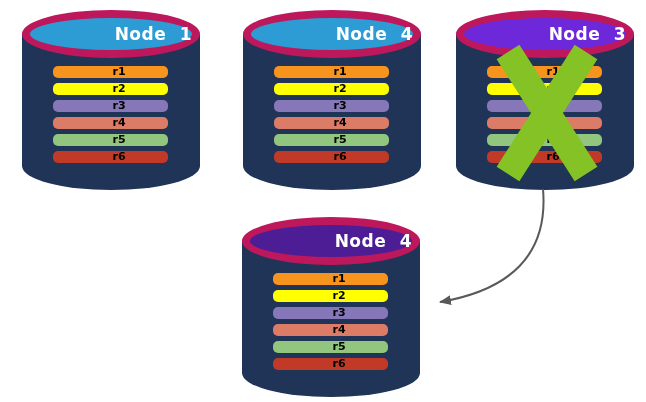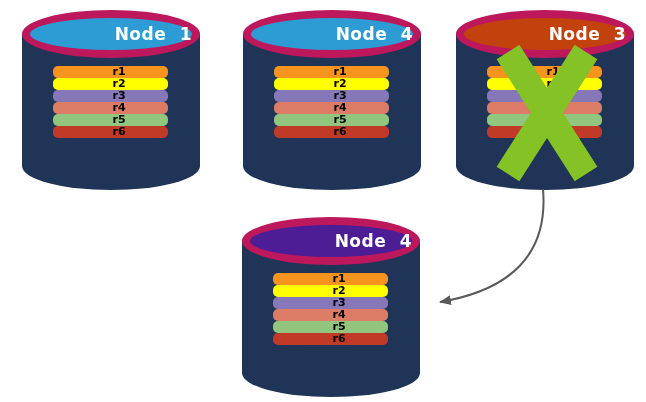--- a/index.html
+++ b/index.html
@@ -9,21 +9,21 @@
   .cylinder { position:absolute; width:178px; height:180px; }
   .cyl-body   { position:absolute; left:0; right:0; top:24px; bottom:24px; }
   .cyl-bottom { position:absolute; left:0; right:0; bottom:0; height:48px; border-radius:50%; }
   .cyl-top    { position:absolute; left:0; right:0; top:0; height:48px; border-radius:50%;
                 box-sizing:border-box; border:8px solid #be185d; z-index:2;
                 display:flex; align-items:center; justify-content:flex-end; }
   .cyl-title  { color:#ffffff; font-weight:bold; font-size:17px; letter-spacing:0.5px;
                 word-spacing:7px; white-space:pre; }
 
   .rows { position:absolute; left:31px; top:56px; width:115px; z-index:3; }
-  .row  { height:12px; border-radius:5px; 
+  .row  { height:12px; border-radius:5px; margin-bottom:5px;
           display:flex; align-items:center; justify-content:center;
           font-size:11px; font-weight:bold; line-height:12px; color:#000000;padding-left:17px; }
 
   .cross-overlay { position:absolute; left:494px; top:46px; width:106px; height:134px;
                    z-index:4; overflow:visible; pointer-events:none; }
   .arrow-overlay { position:absolute; left:0; top:0; width:646px; height:402px;
                    z-index:5; pointer-events:none; }
 </style>
 </head>
 <body>
@@ -58,21 +58,21 @@
       <div class="row" style="background-color: rgb(134, 120, 184);">r3</div>
       <div class="row" style="background-color: rgb(220, 123, 102);">r4</div>
       <div class="row" style="background-color: rgb(146, 197, 126);">r5</div>
       <div class="row" style="background-color: rgb(193, 58, 39);">r6</div>
     </div>
   </div>
 
   <div class="cylinder" style="left:456px; top:10px;">
     <div class="cyl-body" style="background-color: rgb(31, 52, 87);"></div>
     <div class="cyl-bottom" style="background-color: rgb(31, 52, 87);"></div>
-    <div class="cyl-top" style="background-color: #c2410c;">
+    <div class="cyl-top" style="background-color: #6d28d9;">
       <span class="cyl-title">Node 3</span>
     </div>
     <div class="rows">
       <div class="row" style="background-color: rgb(247, 148, 30);">r1</div>
       <div class="row" style="background-color: rgb(255, 255, 0);">r2</div>
       <div class="row" style="background-color: rgb(134, 120, 184);">r3</div>
       <div class="row" style="background-color: rgb(220, 123, 102);">r4</div>
       <div class="row" style="background-color: rgb(146, 197, 126);">r5</div>
       <div class="row" style="background-color: rgb(193, 58, 39);">r6</div>
     </div>

